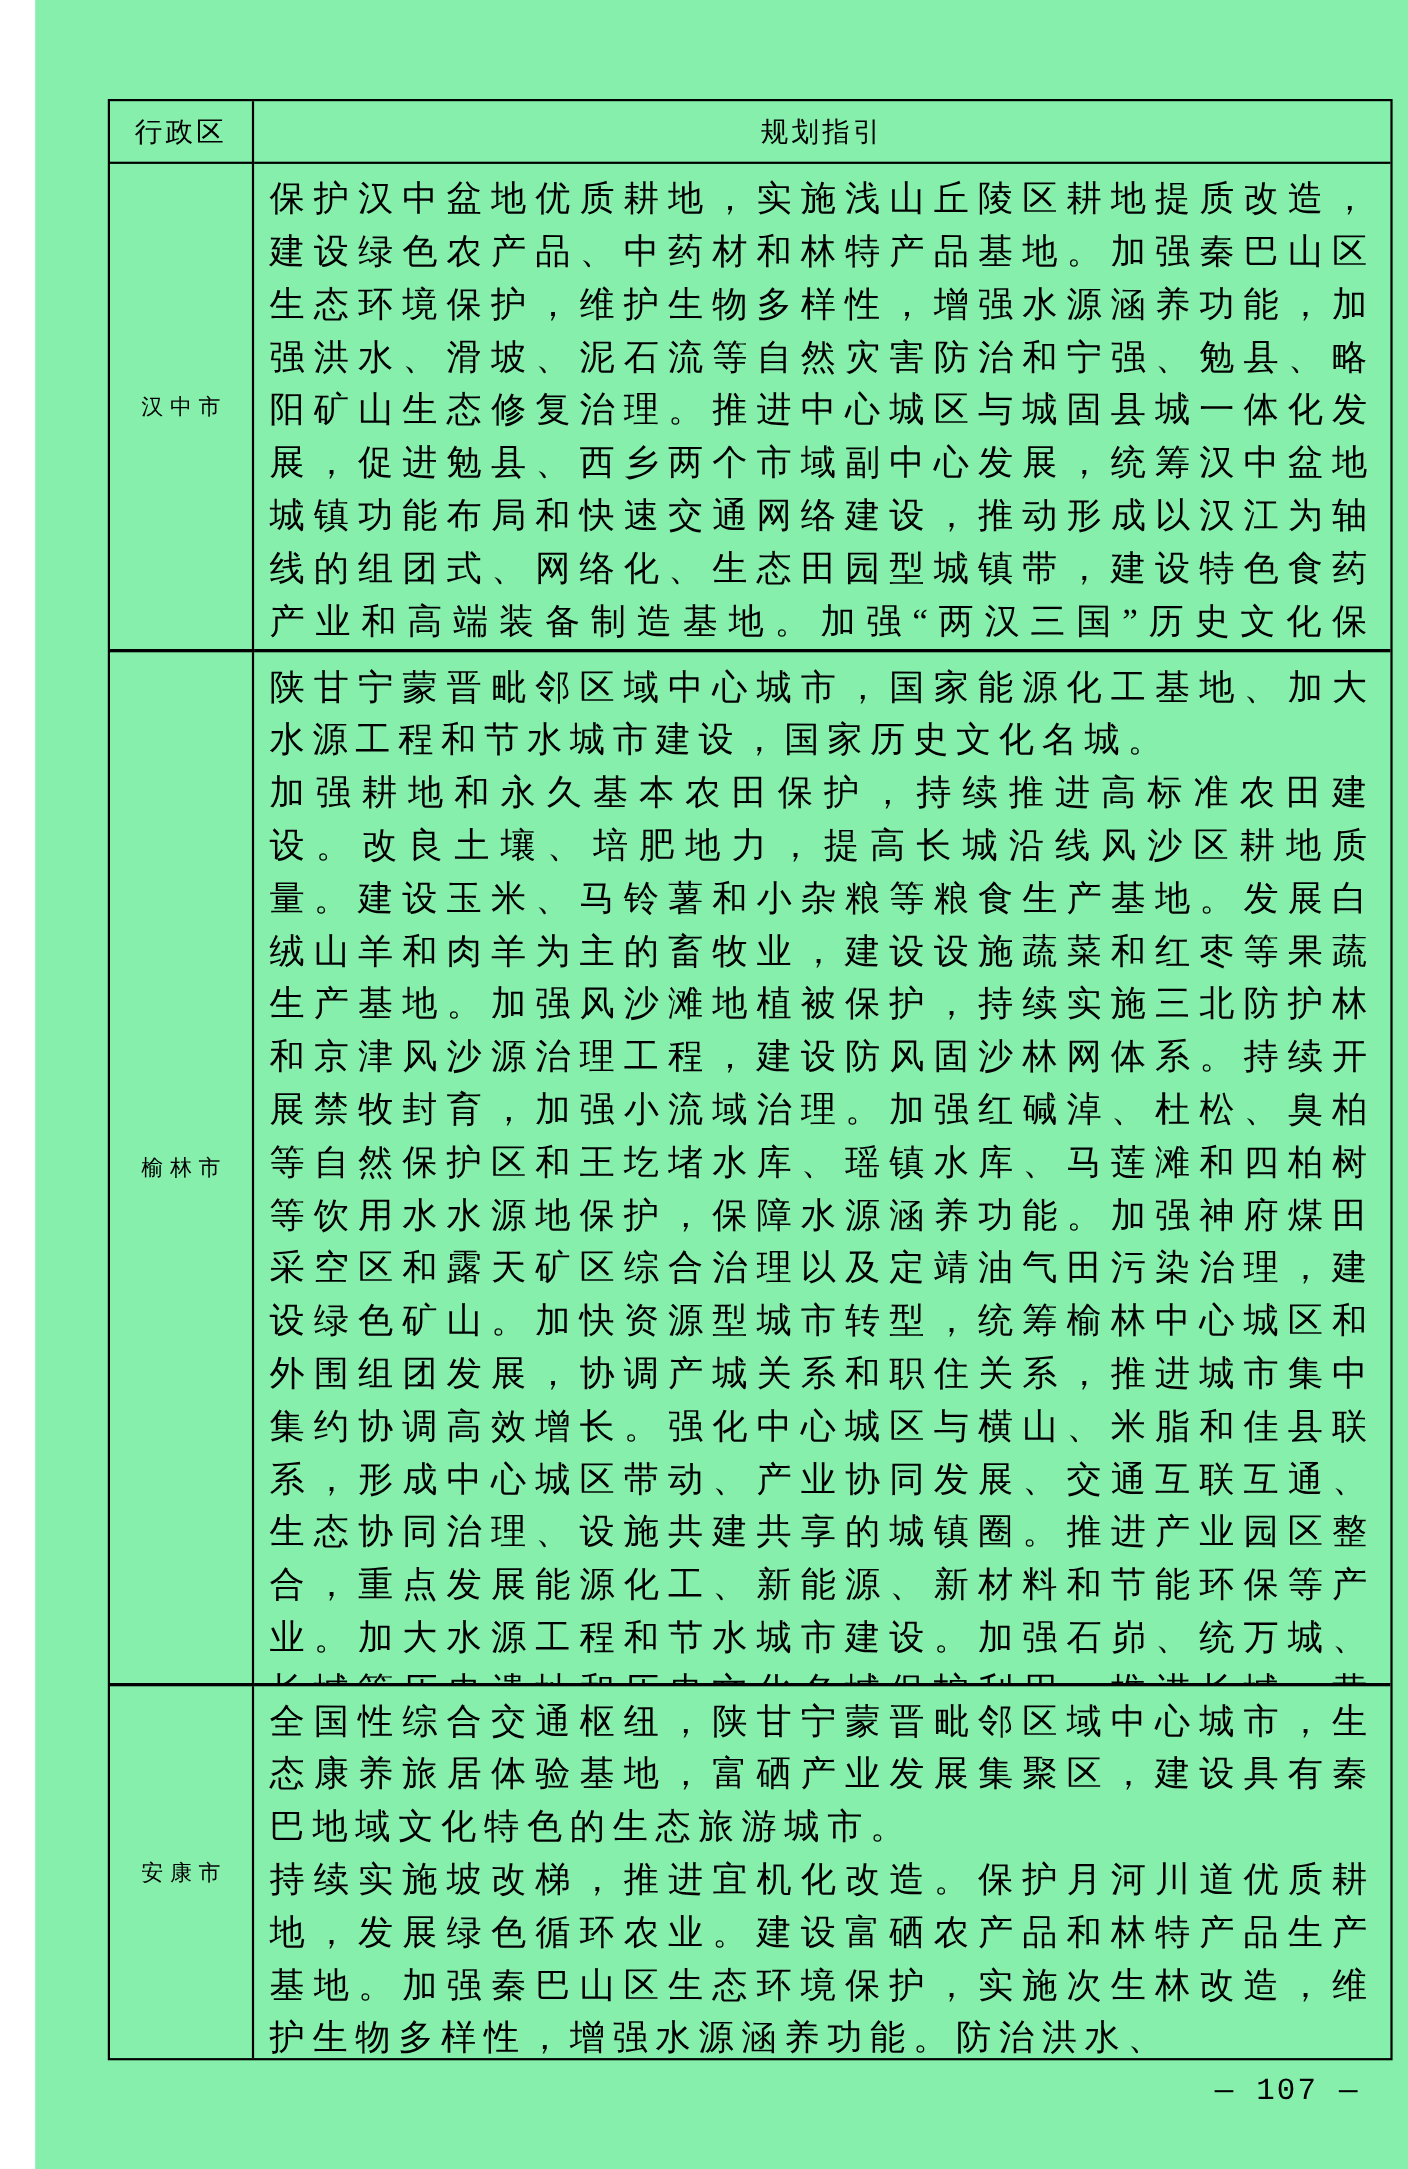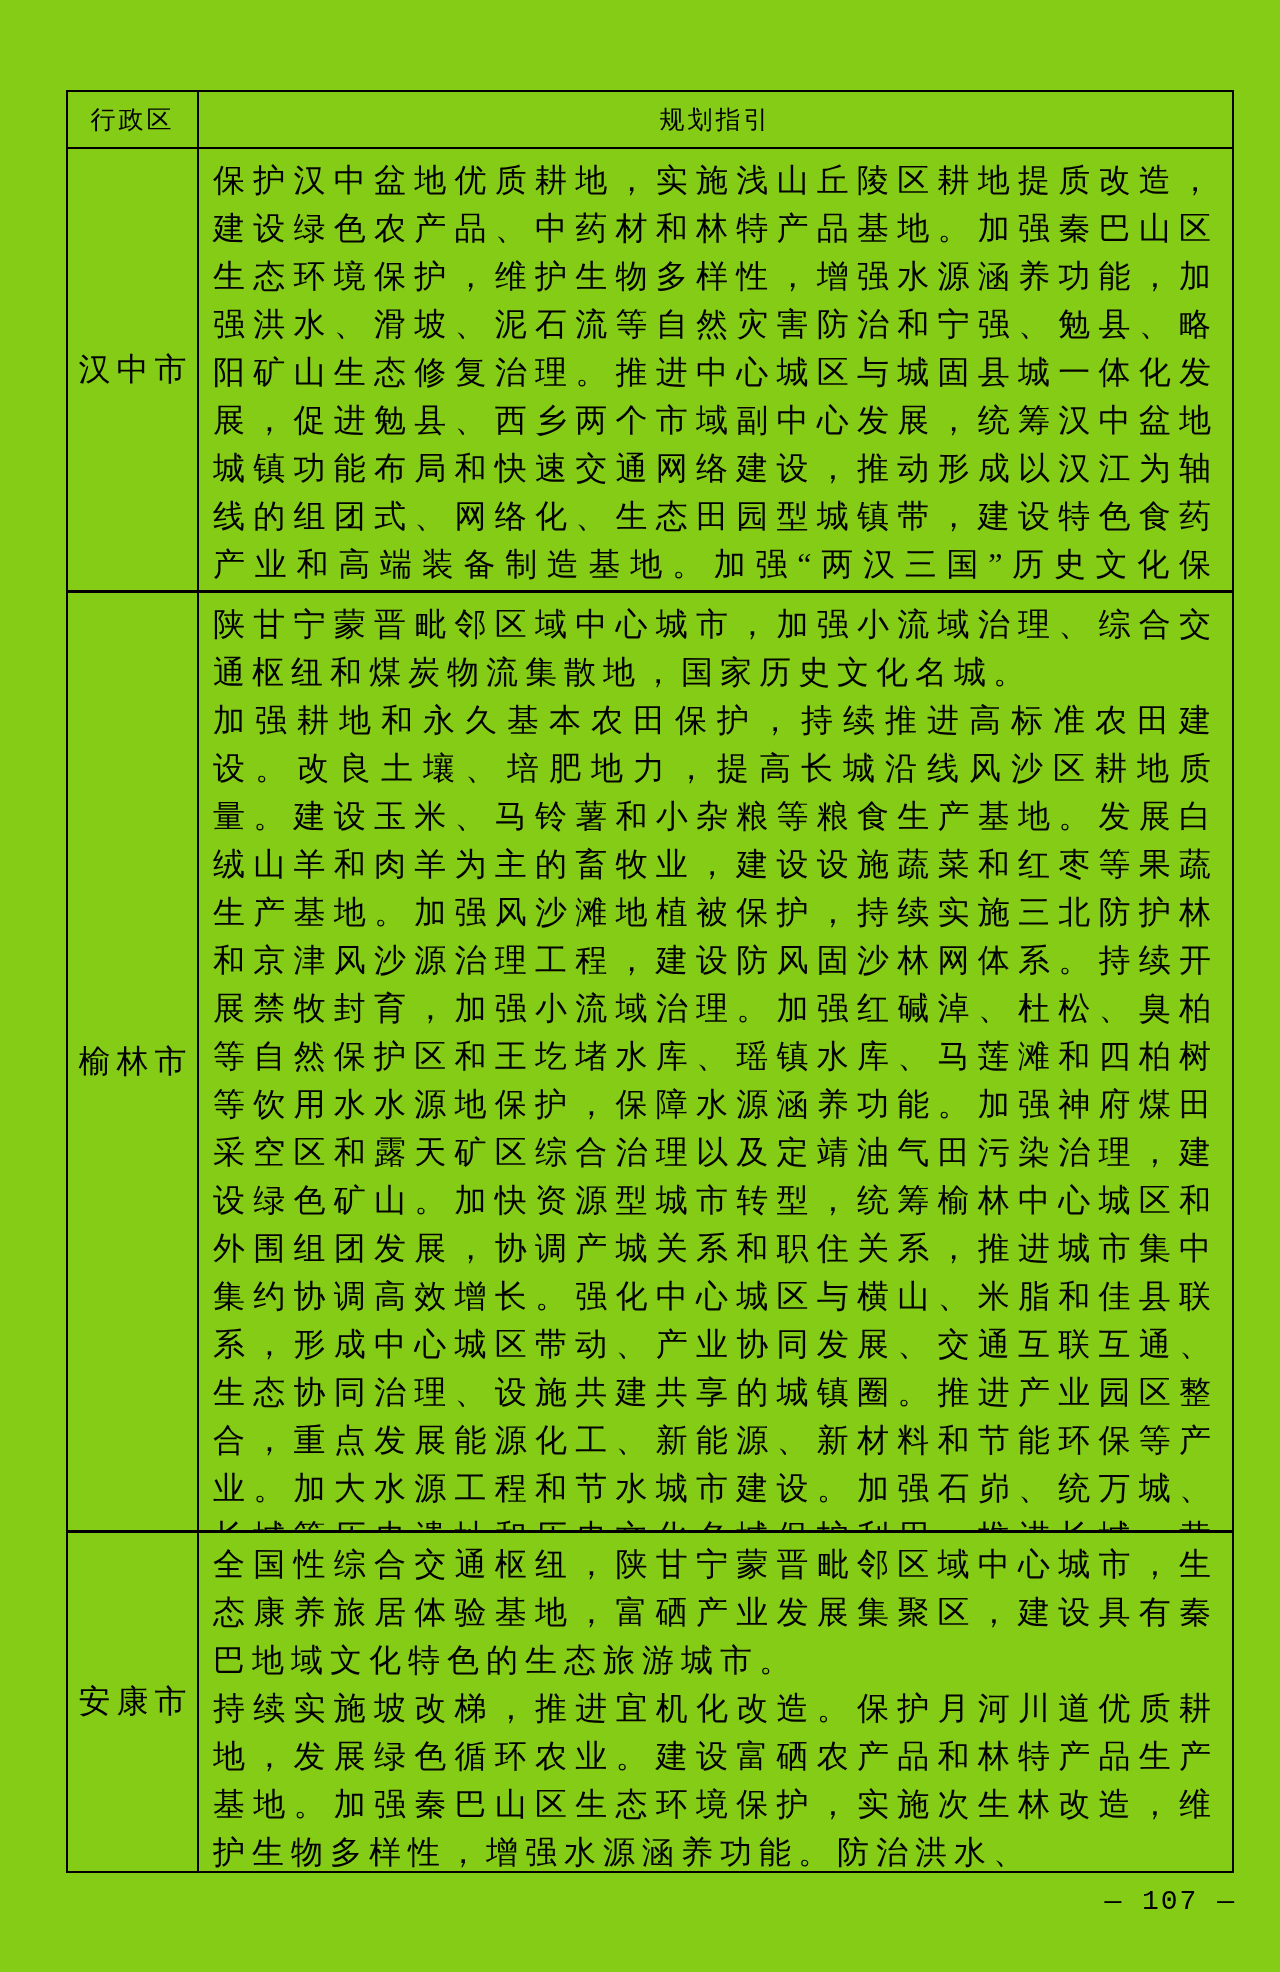--- a/index.html
+++ b/index.html
@@ -10,21 +10,22 @@
   body {
     width: 1280px;
     height: 1972px;
     position: relative;
     font-family: "Liberation Serif", "DejaVu Serif", serif;
     color: #000000;
   }
   .page {
     position: absolute;
     inset: 0;
-    background: #84cc16;
+    background: #86efac;
+    margin-left: 32px;
   }
   .planning-table {
     position: absolute;
     left: 66px;
     top: 90px;
     width: 1168px;
     border: 2px solid #000000;
     box-sizing: border-box;
     display: grid;
     grid-template-columns: 131px 1fr;
@@ -47,21 +48,21 @@
     display: flex;
     align-items: center;
     justify-content: center;
     font-size: 25px;
     letter-spacing: 3px;
   }
   .region-cell {
     display: flex;
     align-items: center;
     justify-content: center;
-    font-size: 32px;
+    font-size: 20px;
     letter-spacing: 6px;
     text-indent: 6px;
     text-align: right;
   }
   .guideline-cell {
     padding: 7px 14px 0 14px;
     font-size: 32px;
     line-height: 48px;
     text-align: justify;
     text-justify: inter-character;
@@ -91,21 +92,21 @@
     <div class="cell header-cell col-divider row-line">行政区</div>
     <div class="cell header-cell row-line">规划指引</div>
 
     <div class="cell region-cell col-divider row-line-thick">汉中市</div>
     <div class="cell guideline-cell row-line-thick">
       <p>保护汉中盆地优质耕地，实施浅山丘陵区耕地提质改造，建设绿色农产品、中药材和林特产品基地。加强秦巴山区生态环境保护，维护生物多样性，增强水源涵养功能，加强洪水、滑坡、泥石流等自然灾害防治和宁强、勉县、略阳矿山生态修复治理。推进中心城区与城固县城一体化发展，促进勉县、西乡两个市域副中心发展，统筹汉中盆地城镇功能布局和快速交通网络建设，推动形成以汉江为轴线的组团式、网络化、生态田园型城镇带，建设特色食药产业和高端装备制造基地。加强“两汉三国”历史文化保护，统筹自然风光与历史文化资源利用，发展文化旅游和生态康养产业，打造汉文化旅游和生态康养目的地</p>
     </div>
 
     <div class="cell region-cell col-divider row-line-thick">榆林市</div>
     <div class="cell guideline-cell row-line-thick">
-      <p>陕甘宁蒙晋毗邻区域中心城市，加强小流域治理、综合交通枢纽和煤炭物流集散地，国家历史文化名城。</p>
+      <p>陕甘宁蒙晋毗邻区域中心城市，国家能源化工基地、加大水源工程和节水城市建设，国家历史文化名城。</p>
       <p>加强耕地和永久基本农田保护，持续推进高标准农田建设。改良土壤、培肥地力，提高长城沿线风沙区耕地质量。建设玉米、马铃薯和小杂粮等粮食生产基地。发展白绒山羊和肉羊为主的畜牧业，建设设施蔬菜和红枣等果蔬生产基地。加强风沙滩地植被保护，持续实施三北防护林和京津风沙源治理工程，建设防风固沙林网体系。持续开展禁牧封育，加强小流域治理。加强红碱淖、杜松、臭柏等自然保护区和王圪堵水库、瑶镇水库、马莲滩和四柏树等饮用水水源地保护，保障水源涵养功能。加强神府煤田采空区和露天矿区综合治理以及定靖油气田污染治理，建设绿色矿山。加快资源型城市转型，统筹榆林中心城区和外围组团发展，协调产城关系和职住关系，推进城市集中集约协调高效增长。强化中心城区与横山、米脂和佳县联系，形成中心城区带动、产业协同发展、交通互联互通、生态协同治理、设施共建共享的城镇圈。推进产业园区整合，重点发展能源化工、新能源、新材料和节能环保等产业。加大水源工程和节水城市建设。加强石峁、统万城、长城等历史遗址和历史文化名城保护利用，推进长城、黄河国家文化公园建设，彰显地域文化景观风貌</p>
     </div>
 
     <div class="cell region-cell col-divider">安康市</div>
     <div class="cell guideline-cell">
       <p>全国性综合交通枢纽，陕甘宁蒙晋毗邻区域中心城市，生态康养旅居体验基地，富硒产业发展集聚区，建设具有秦巴地域文化特色的生态旅游城市。</p>
       <p>持续实施坡改梯，推进宜机化改造。保护月河川道优质耕地，发展绿色循环农业。建设富硒农产品和林特产品生产基地。加强秦巴山区生态环境保护，实施次生林改造，维护生物多样性，增强水源涵养功能。防治洪水、</p>
     </div>
 
   </div>

